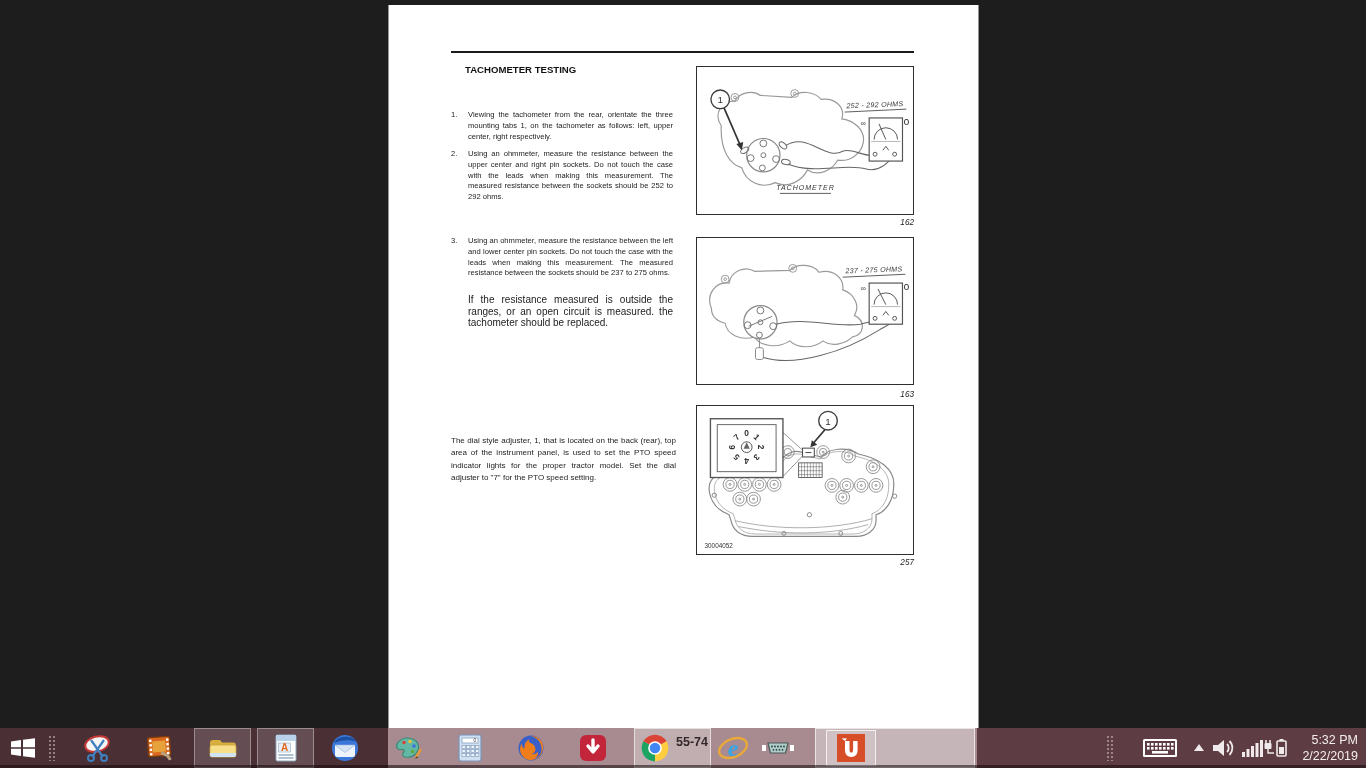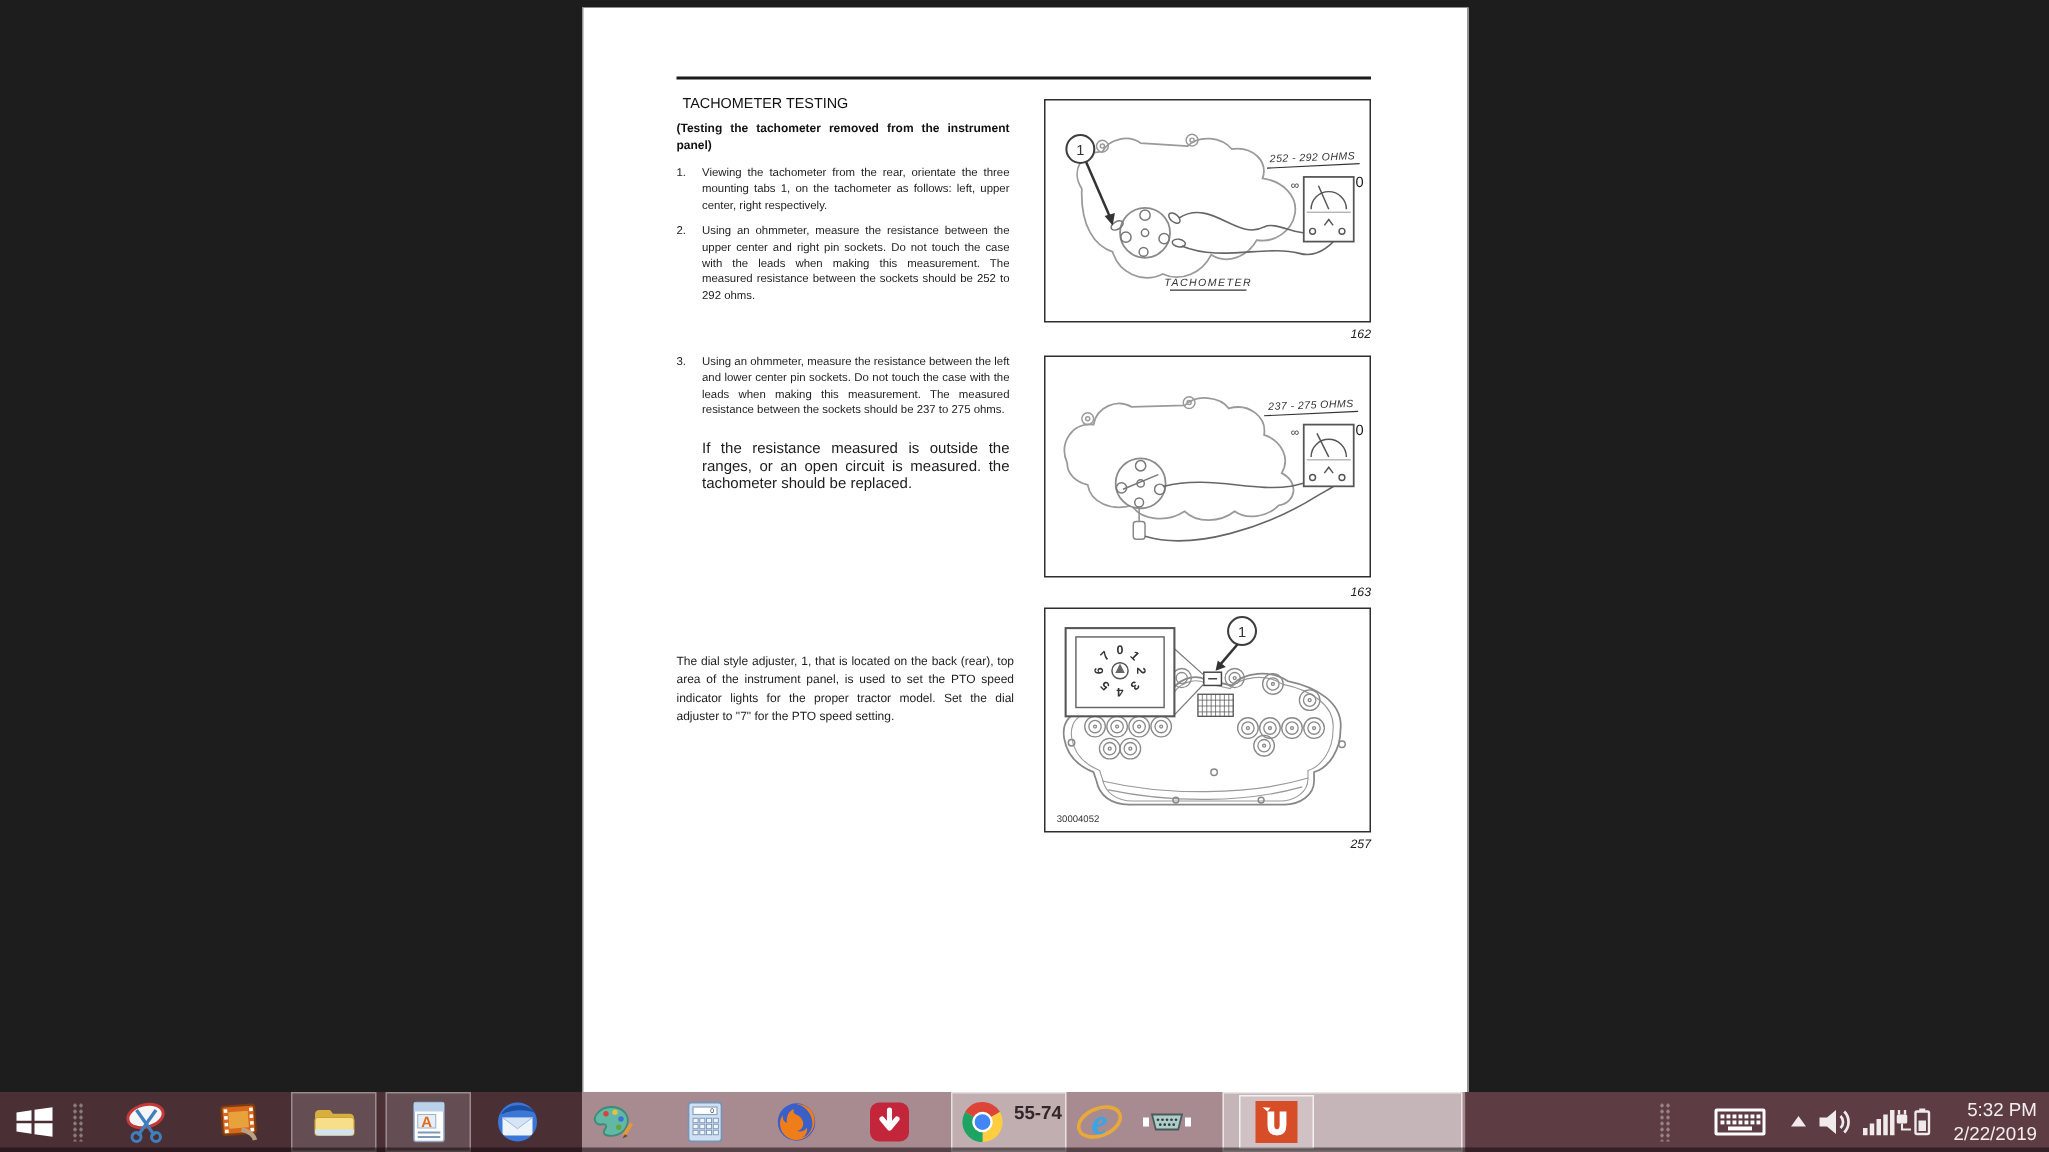--- a/index.html
+++ b/index.html
@@ -4,21 +4,21 @@
 <style>
   html,body{margin:0;padding:0;background:#000;}
   .screen{position:relative;width:1366px;height:768px;background:#1d1d1d;overflow:hidden;
           font-family:"Liberation Sans",sans-serif;}
   
   .page{position:absolute;left:388px;top:5px;width:589px;height:763px;background:#ffffff;
         border-left:1px solid #949494;border-right:1px solid #949494;}
   .doc-header{position:absolute;left:62px;top:33px;width:463px;text-align:center;
         font-size:8.5px;letter-spacing:.4px;color:#1b1b1b;}
   .doc-rule{position:absolute;left:62px;top:46px;width:463px;height:1.6px;background:#1b1b1b;}
-  .t-title{position:absolute;left:66px;top:59px;width:222px;font-size:9.6px;font-weight:normal;color:#111;}
+  .t-title{position:absolute;left:76px;top:59px;width:222px;font-size:9.6px;font-weight:bold;color:#111;}
   .t-sub{position:absolute;left:62px;top:76px;width:222px;font-size:8px;font-weight:bold;
         line-height:10.6px;color:#111;text-align:justify;}
   .step{position:absolute;left:62px;width:222px;display:flex;}
   .step-num{width:17px;flex:0 0 17px;font-size:7.6px;color:#1c1c1c;}
   .step-text{flex:1;font-size:7.6px;line-height:10.8px;color:#1c1c1c;text-align:justify;}
   .note{position:absolute;left:79px;top:289px;width:205px;font-size:10px;line-height:11.7px;
         color:#1c1c1c;text-align:justify;}
   .pto-title{position:absolute;left:62px;top:402px;width:222px;font-size:9.3px;font-weight:bold;
         line-height:11.5px;color:#111;}
   .pto-body{position:absolute;left:62px;top:430px;width:225px;font-size:8px;line-height:12.4px;
@@ -48,21 +48,20 @@
 </head>
 <body>
 
 <div class="screen">
 
   <div class="page">
 
     <div class="doc-rule"></div>
 
     <div class="t-title">TACHOMETER TESTING</div>
-    <div class="t-sub">(Testing the tachometer removed from the instrument panel)</div>
 
     <div class="step" style="top:105px;">
       <div class="step-num">1.</div>
       <div class="step-text">Viewing the tachometer from the rear, orientate the three mounting tabs 1, on the tachometer as follows: left, upper center, right respectively.</div>
     </div>
     <div class="step" style="top:144px;">
       <div class="step-num">2.</div>
       <div class="step-text">Using an ohmmeter, measure the resistance between the upper center and right pin sockets. Do not touch the case with the leads when making this measurement. The measured resistance between the sockets should be 252 to 292 ohms.</div>
     </div>
     <div class="step" style="top:231px;">

